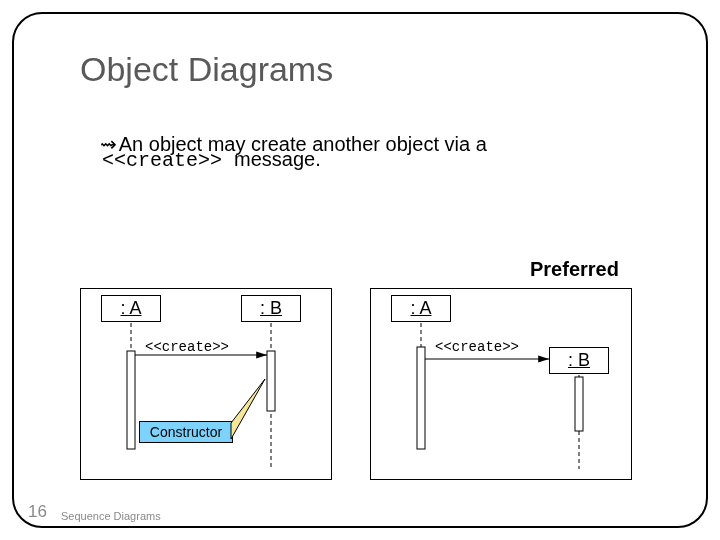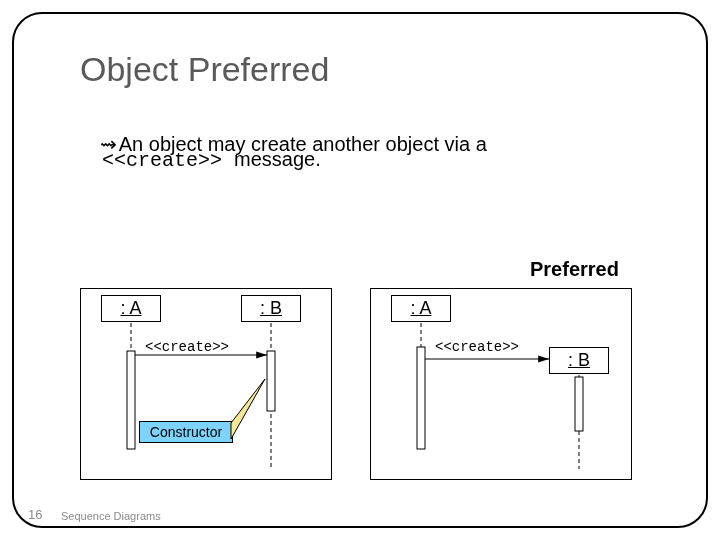--- a/index.html
+++ b/index.html
@@ -90,38 +90,38 @@
     text-align: center;
     box-sizing: border-box;
     padding: 2px 0;
   }
   svg { position: absolute; left: 0; top: 0; pointer-events: none; }
 
   .footer-num {
     position: absolute;
     left: 28px;
     bottom: 18px;
-    font-size: 13px;
+    font-size: 17px;
     color: #8a8a8a;
   }
   .footer-text {
     position: absolute;
     left: 61px;
     bottom: 18px;
     font-size: 11px;
     color: #8a8a8a;
   }
 </style>
 </head>
 <body>
 
 <div class="slide">
   <div class="frame"></div>
 
-  <div class="title">Object Preferred</div>
+  <div class="title">Object Diagrams</div>
 
   <div class="bullet">
     <span class="bullet-glyph">⇝</span><span>An object may create another object via a</span>
   </div>
   <div class="bullet-line2">
     <span class="code">&lt;&lt;create&gt;&gt; </span><span>message.</span>
   </div>
 
   <div class="prefer" style="left:530px; top:258px;">Preferred</div>
 

